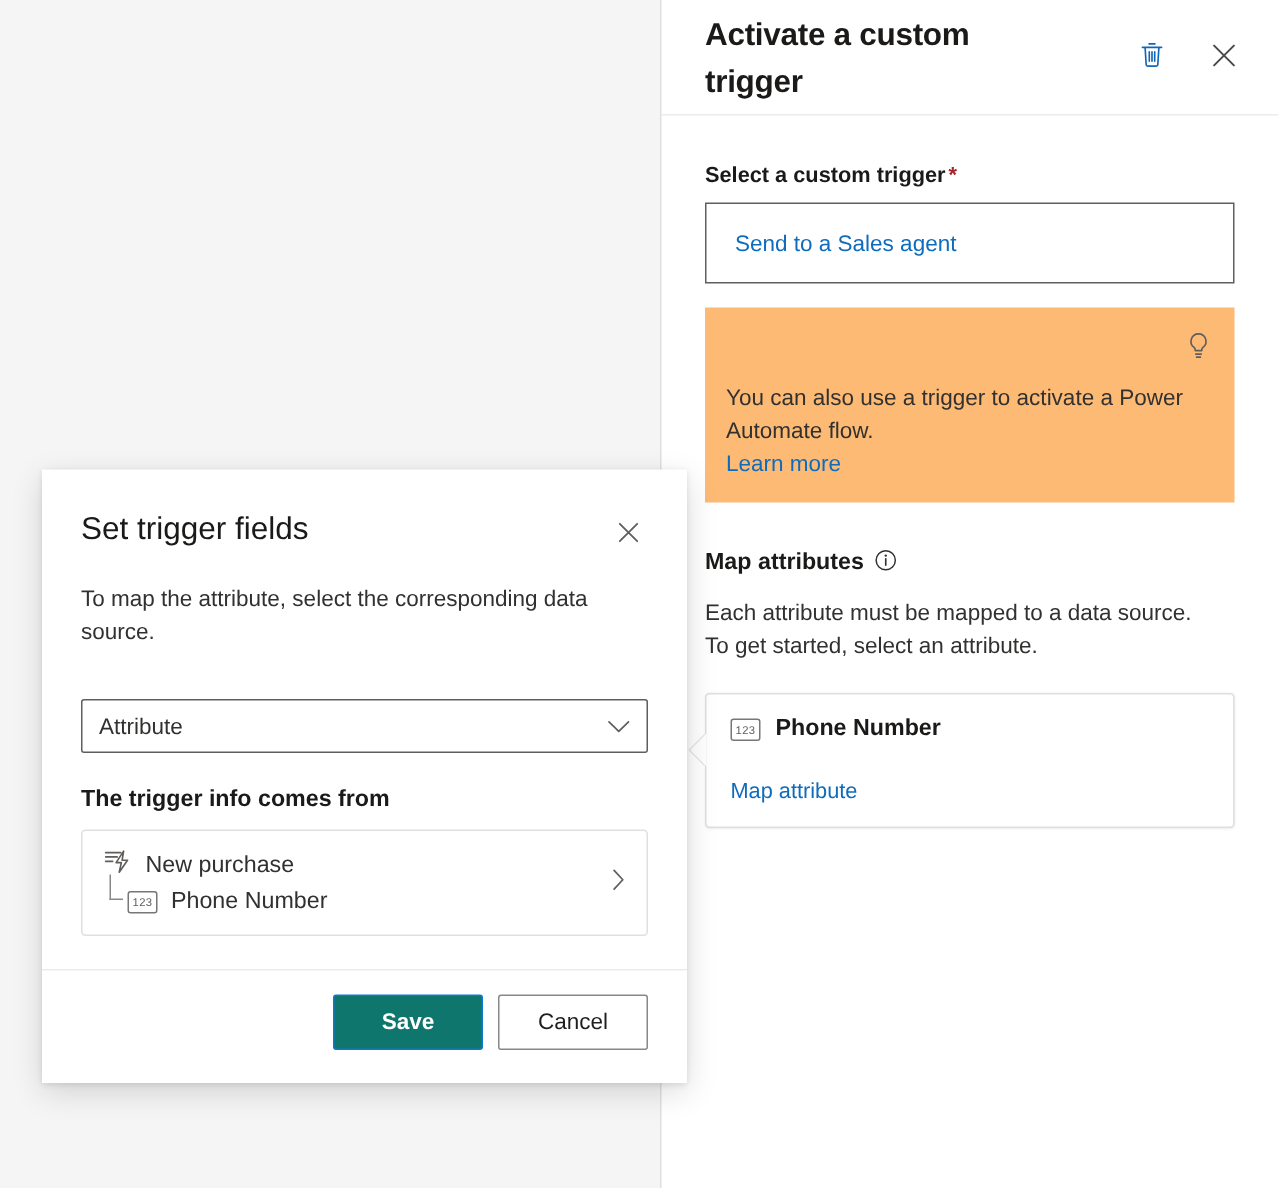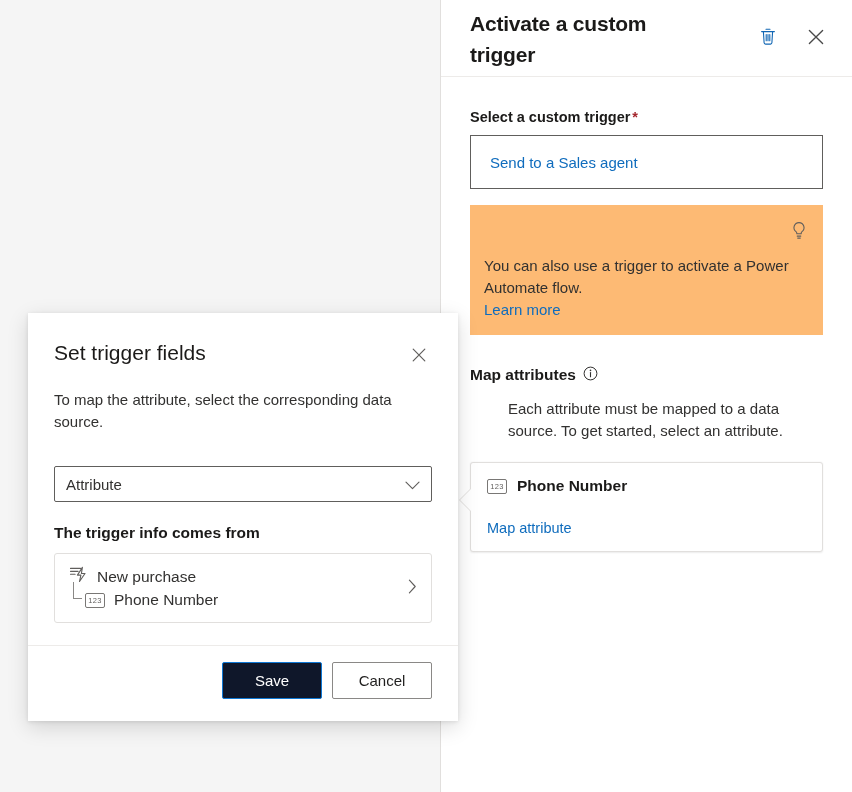--- a/index.html
+++ b/index.html
@@ -117,21 +117,20 @@
     font-size: 15.5px;
     font-weight: 700;
     color: #1b1a19;
   }
   #map-attributes-desc {
     margin-top: 14px;
     font-size: 15px;
     line-height: 22px;
     color: #323130;
     max-width: 330px;
-    margin-left: 38px;
   }
 
   #attribute-card {
     position: relative;
     margin-top: 20px;
     border: 1px solid #e1dfdd;
     border-radius: 3px;
     background: #fff;
     padding: 14px 16px 15px 16px;
     box-shadow: 0 0.6px 1.8px rgba(0,0,0,.08);
@@ -266,24 +265,24 @@
   .btn {
     font-family: "Liberation Sans", sans-serif;
     font-size: 15px;
     height: 37px;
     min-width: 100px;
     border-radius: 2px;
     cursor: pointer;
     padding: 0 16px;
   }
   #save-button {
-    background: #0f172a;
+    background: #0f766e;
     color: #ffffff;
     border: 1px solid #0f78d4;
-    font-weight: 400;
+    font-weight: 700;
   }
   #cancel-button {
     background: #ffffff;
     color: #201f1e;
     border: 1px solid #8a8886;
   }
 
   .icon-123 {
     display: inline-block;
     width: 18px; height: 13px;

